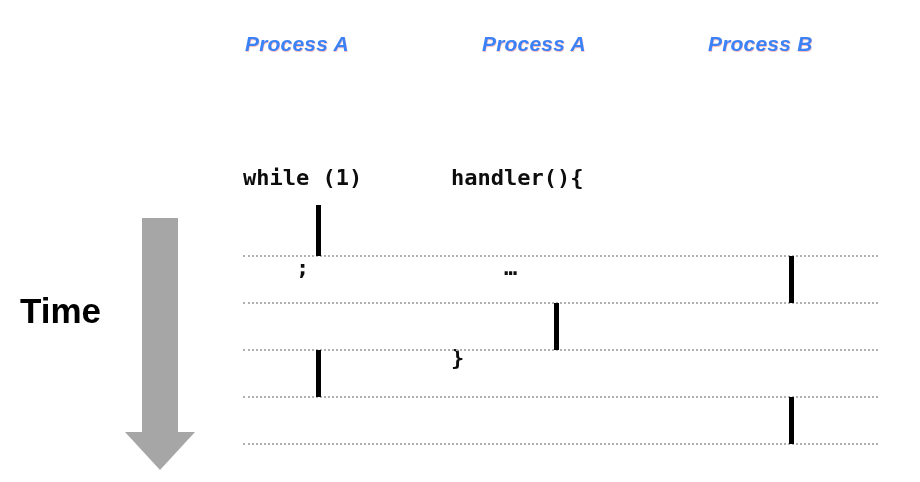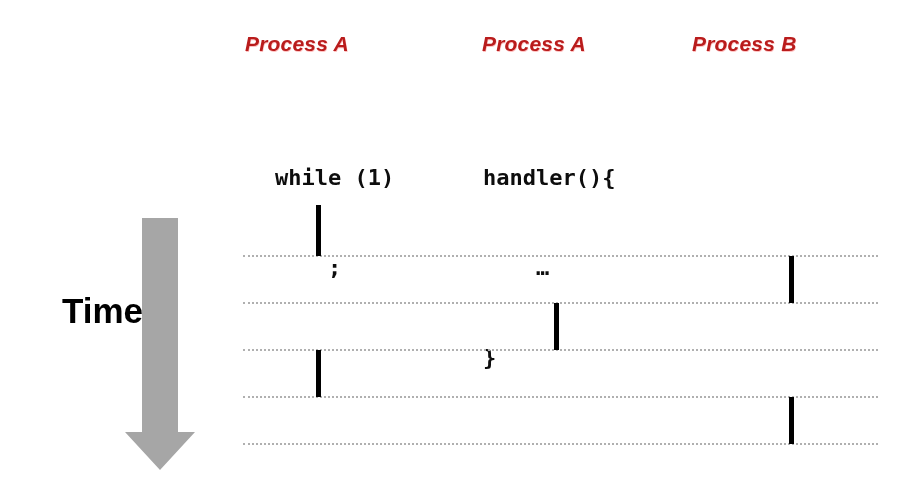--- a/index.html
+++ b/index.html
@@ -18,55 +18,54 @@
     overflow: hidden;
   }
 
   
   .col-header {
     position: absolute;
     font-family: "Liberation Sans", sans-serif;
     font-weight: bold;
     font-style: italic;
     font-size: 21px;
-    color: #b91c1c;
+    color: #3b82f6;
     letter-spacing: 0.2px;
     white-space: nowrap;
     text-shadow: 0.5px 0.5px 0 rgba(255,120,120,0.45);
   }
   #hdr-0 { left: 245px; top: 32px; }
   #hdr-1 { left: 482px; top: 32px; }
-  #hdr-2 { left: 692px; top: 32px; }
+  #hdr-2 { left: 708px; top: 32px; }
 
   
   .code-block {
     position: absolute;
     font-family: "DejaVu Sans Mono", "Liberation Mono", monospace;
     font-weight: bold;
     font-size: 22px;
     line-height: 30px;
     color: #0d0d0d;
     white-space: pre;
   }
   #code-0 { left: 243px; top: 103px; }
   #code-1 { left: 451px; top: 103px; }
 
-  .code-line { display: block; white-space: pre; margin-left: 32px; }
+  .code-line { display: block; white-space: pre; }
 
   
   #time-label {
     position: absolute;
     left: 20px;
     top: 291px;
     font-family: "Liberation Sans", sans-serif;
     font-weight: bold;
     font-size: 35px;
     color: #000000;
     letter-spacing: 0px;
-    margin-left: 42px;
   }
   #time-arrow {
     position: absolute;
     left: 122px;
     top: 218px;
     width: 76px;
     height: 252px;
   }
 
   

